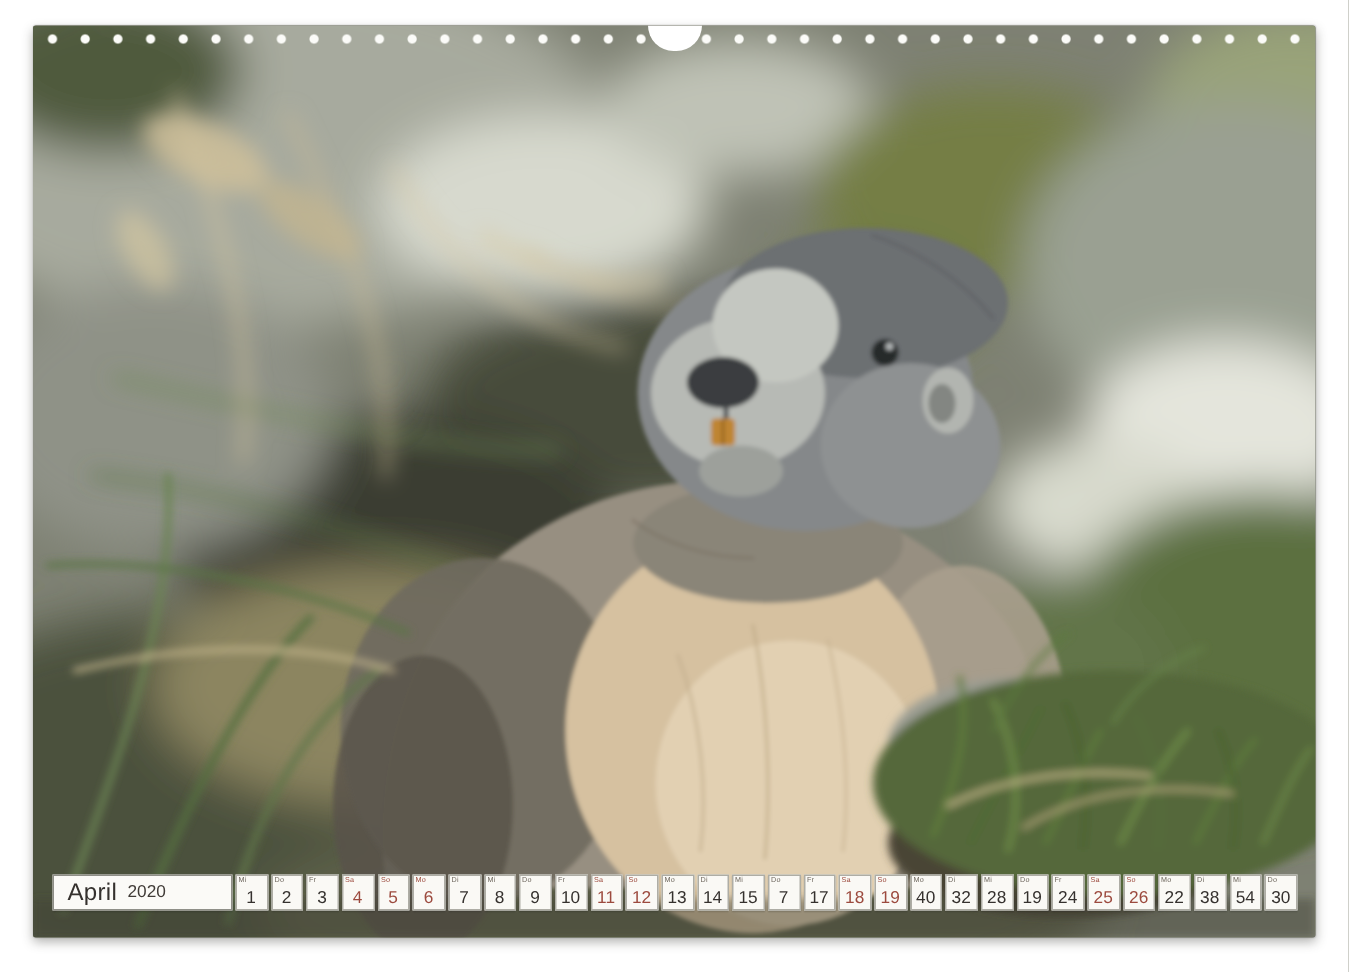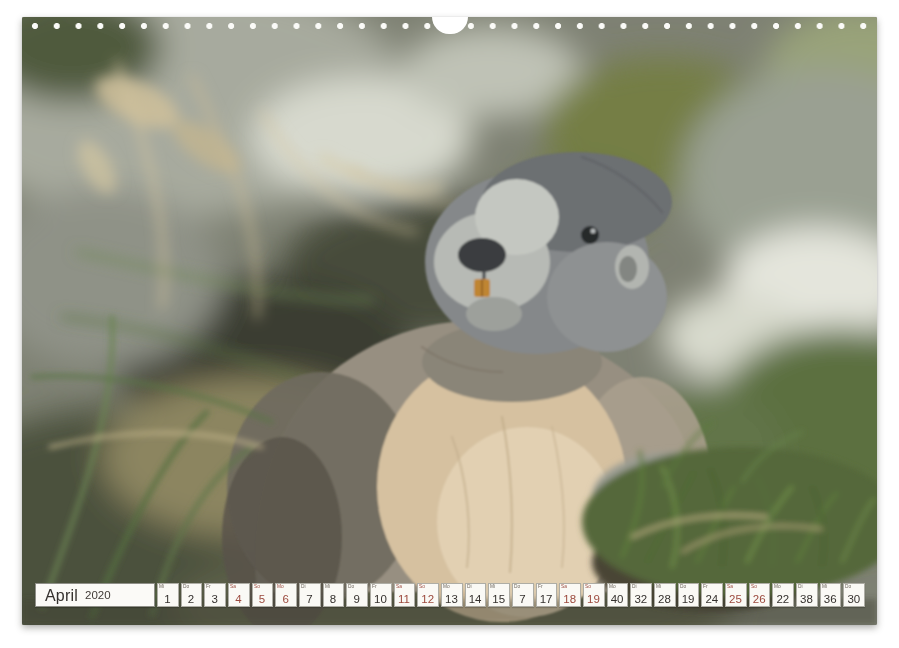--- a/index.html
+++ b/index.html
@@ -293,21 +293,21 @@
           <div class="day-cell">
             <span class="wd">Mo</span>
             <span class="num">22</span>
           </div>
           <div class="day-cell">
             <span class="wd">Di</span>
             <span class="num">38</span>
           </div>
           <div class="day-cell">
             <span class="wd">Mi</span>
-            <span class="num">36</span>
+            <span class="num">54</span>
           </div>
           <div class="day-cell">
             <span class="wd">Do</span>
             <span class="num">30</span>
           </div>
         </div>
     </div>
 
   </div>
 </div>

